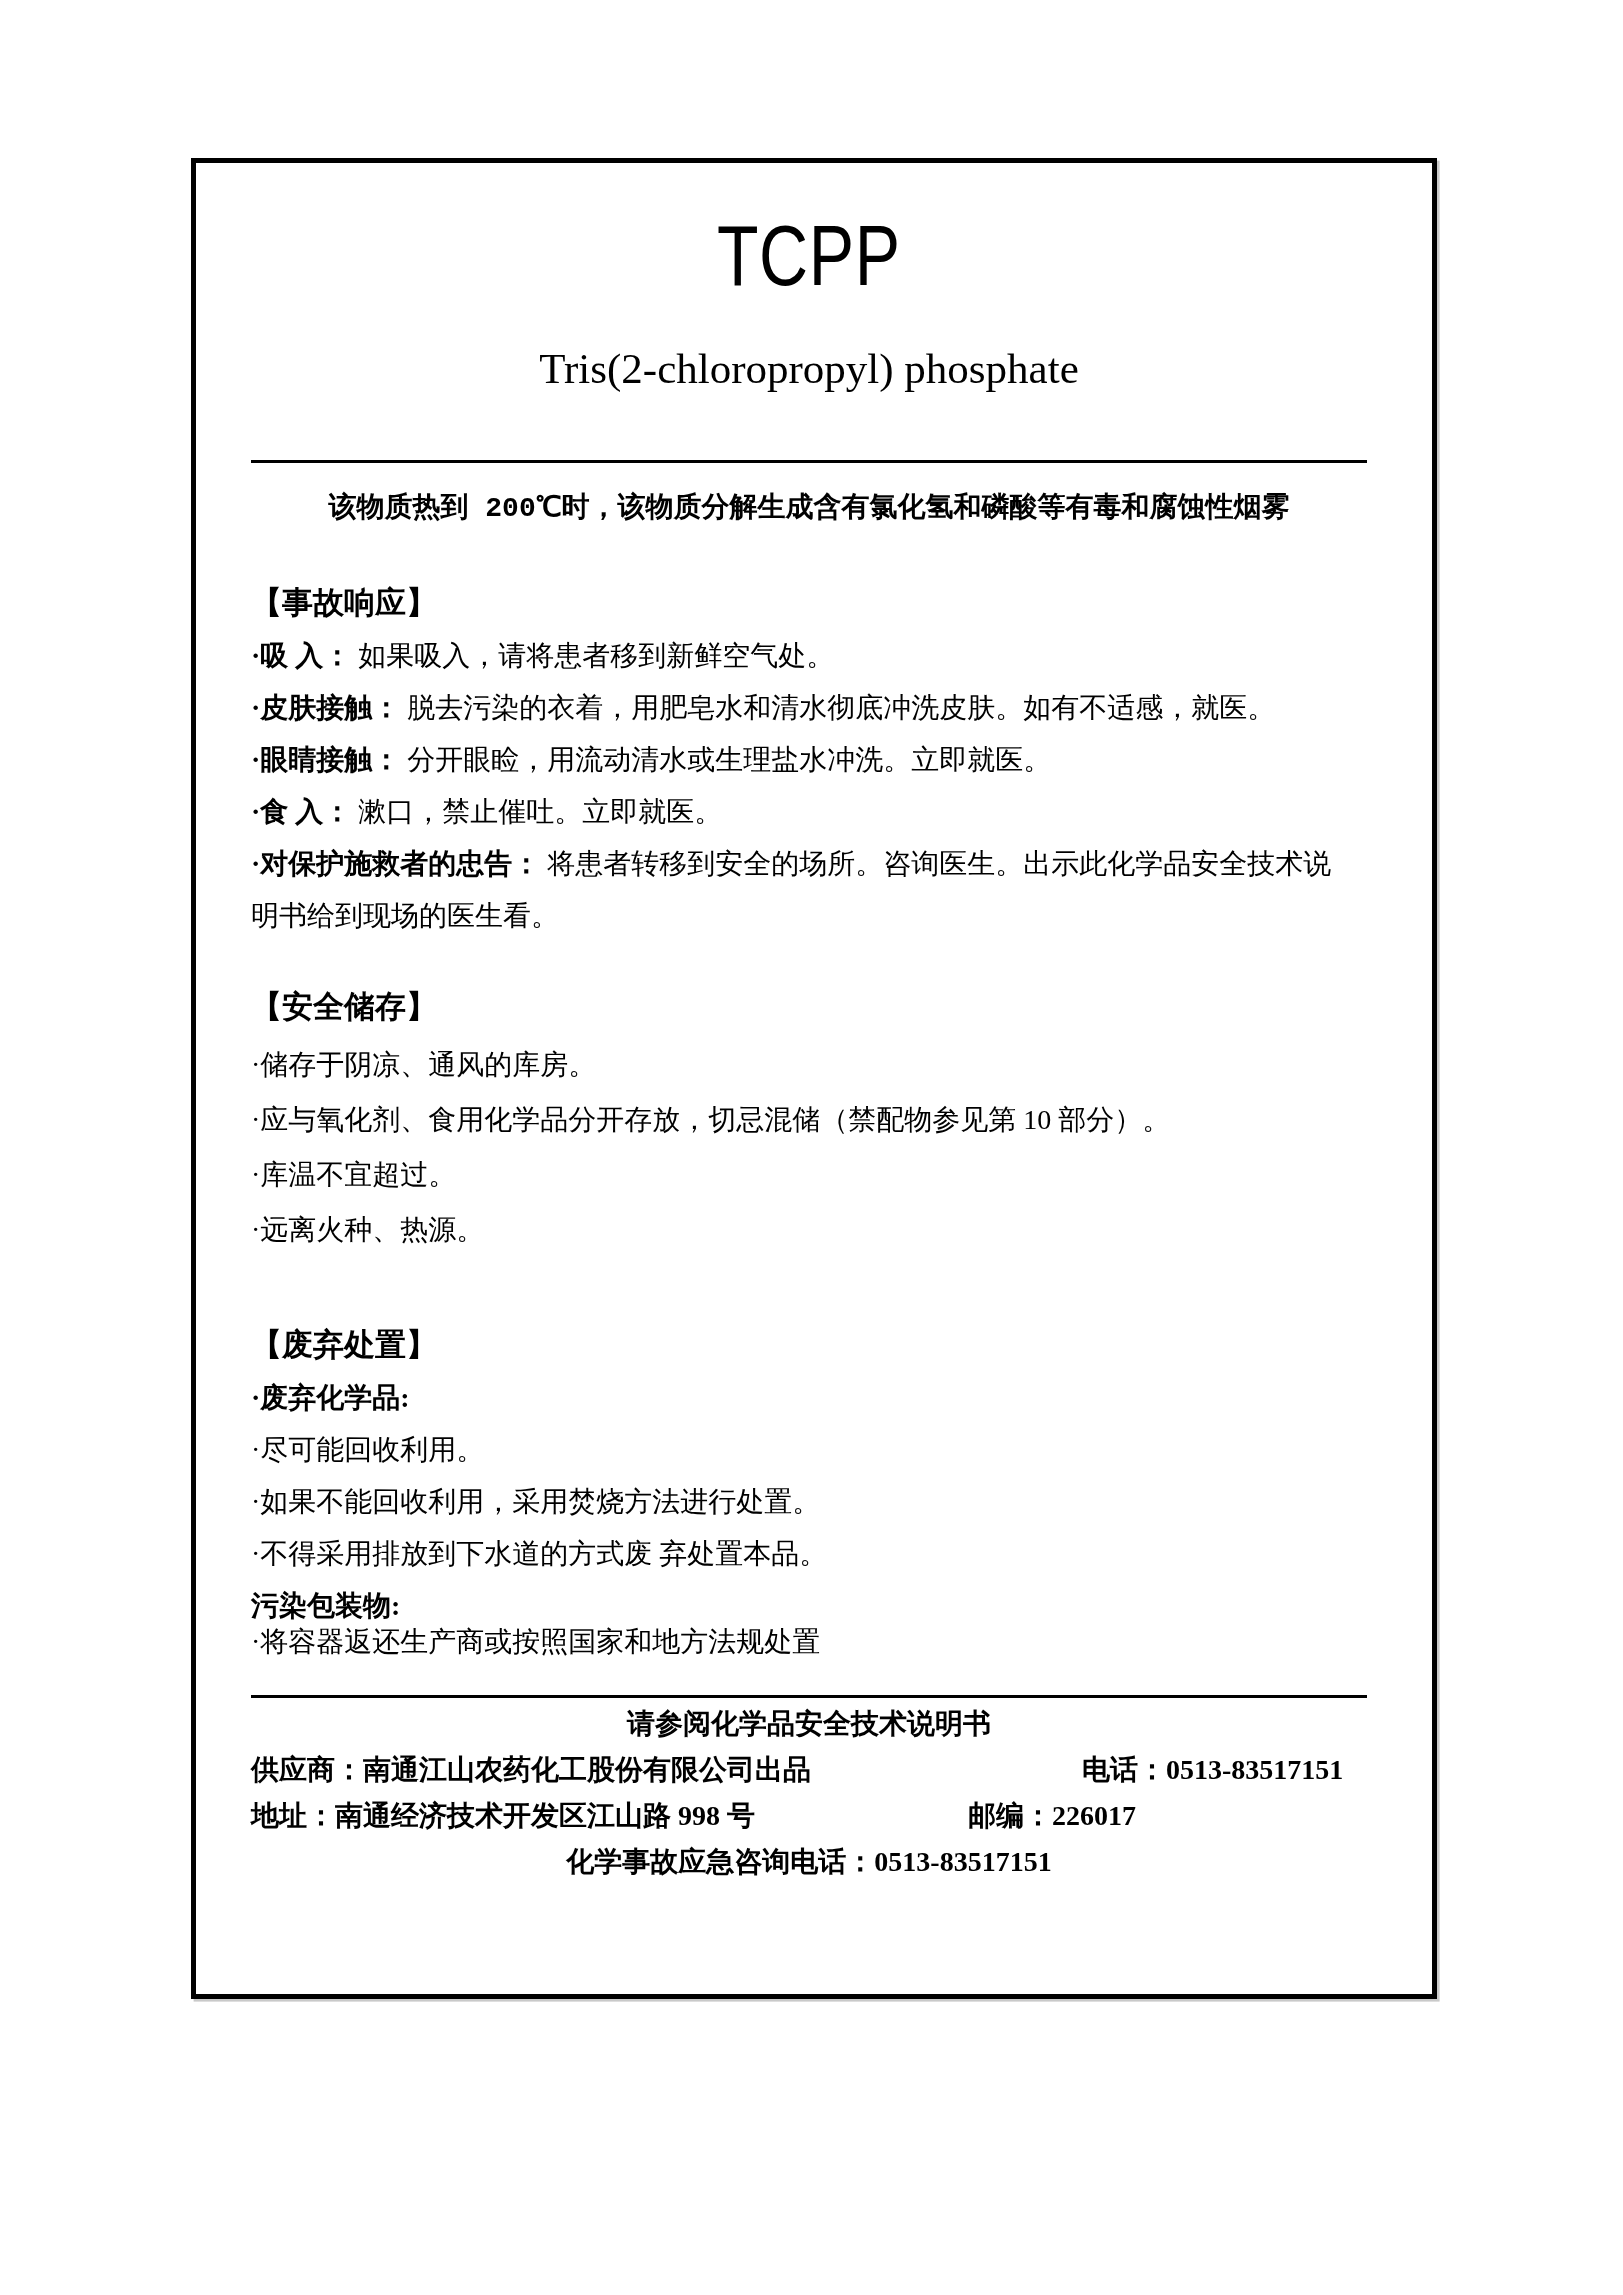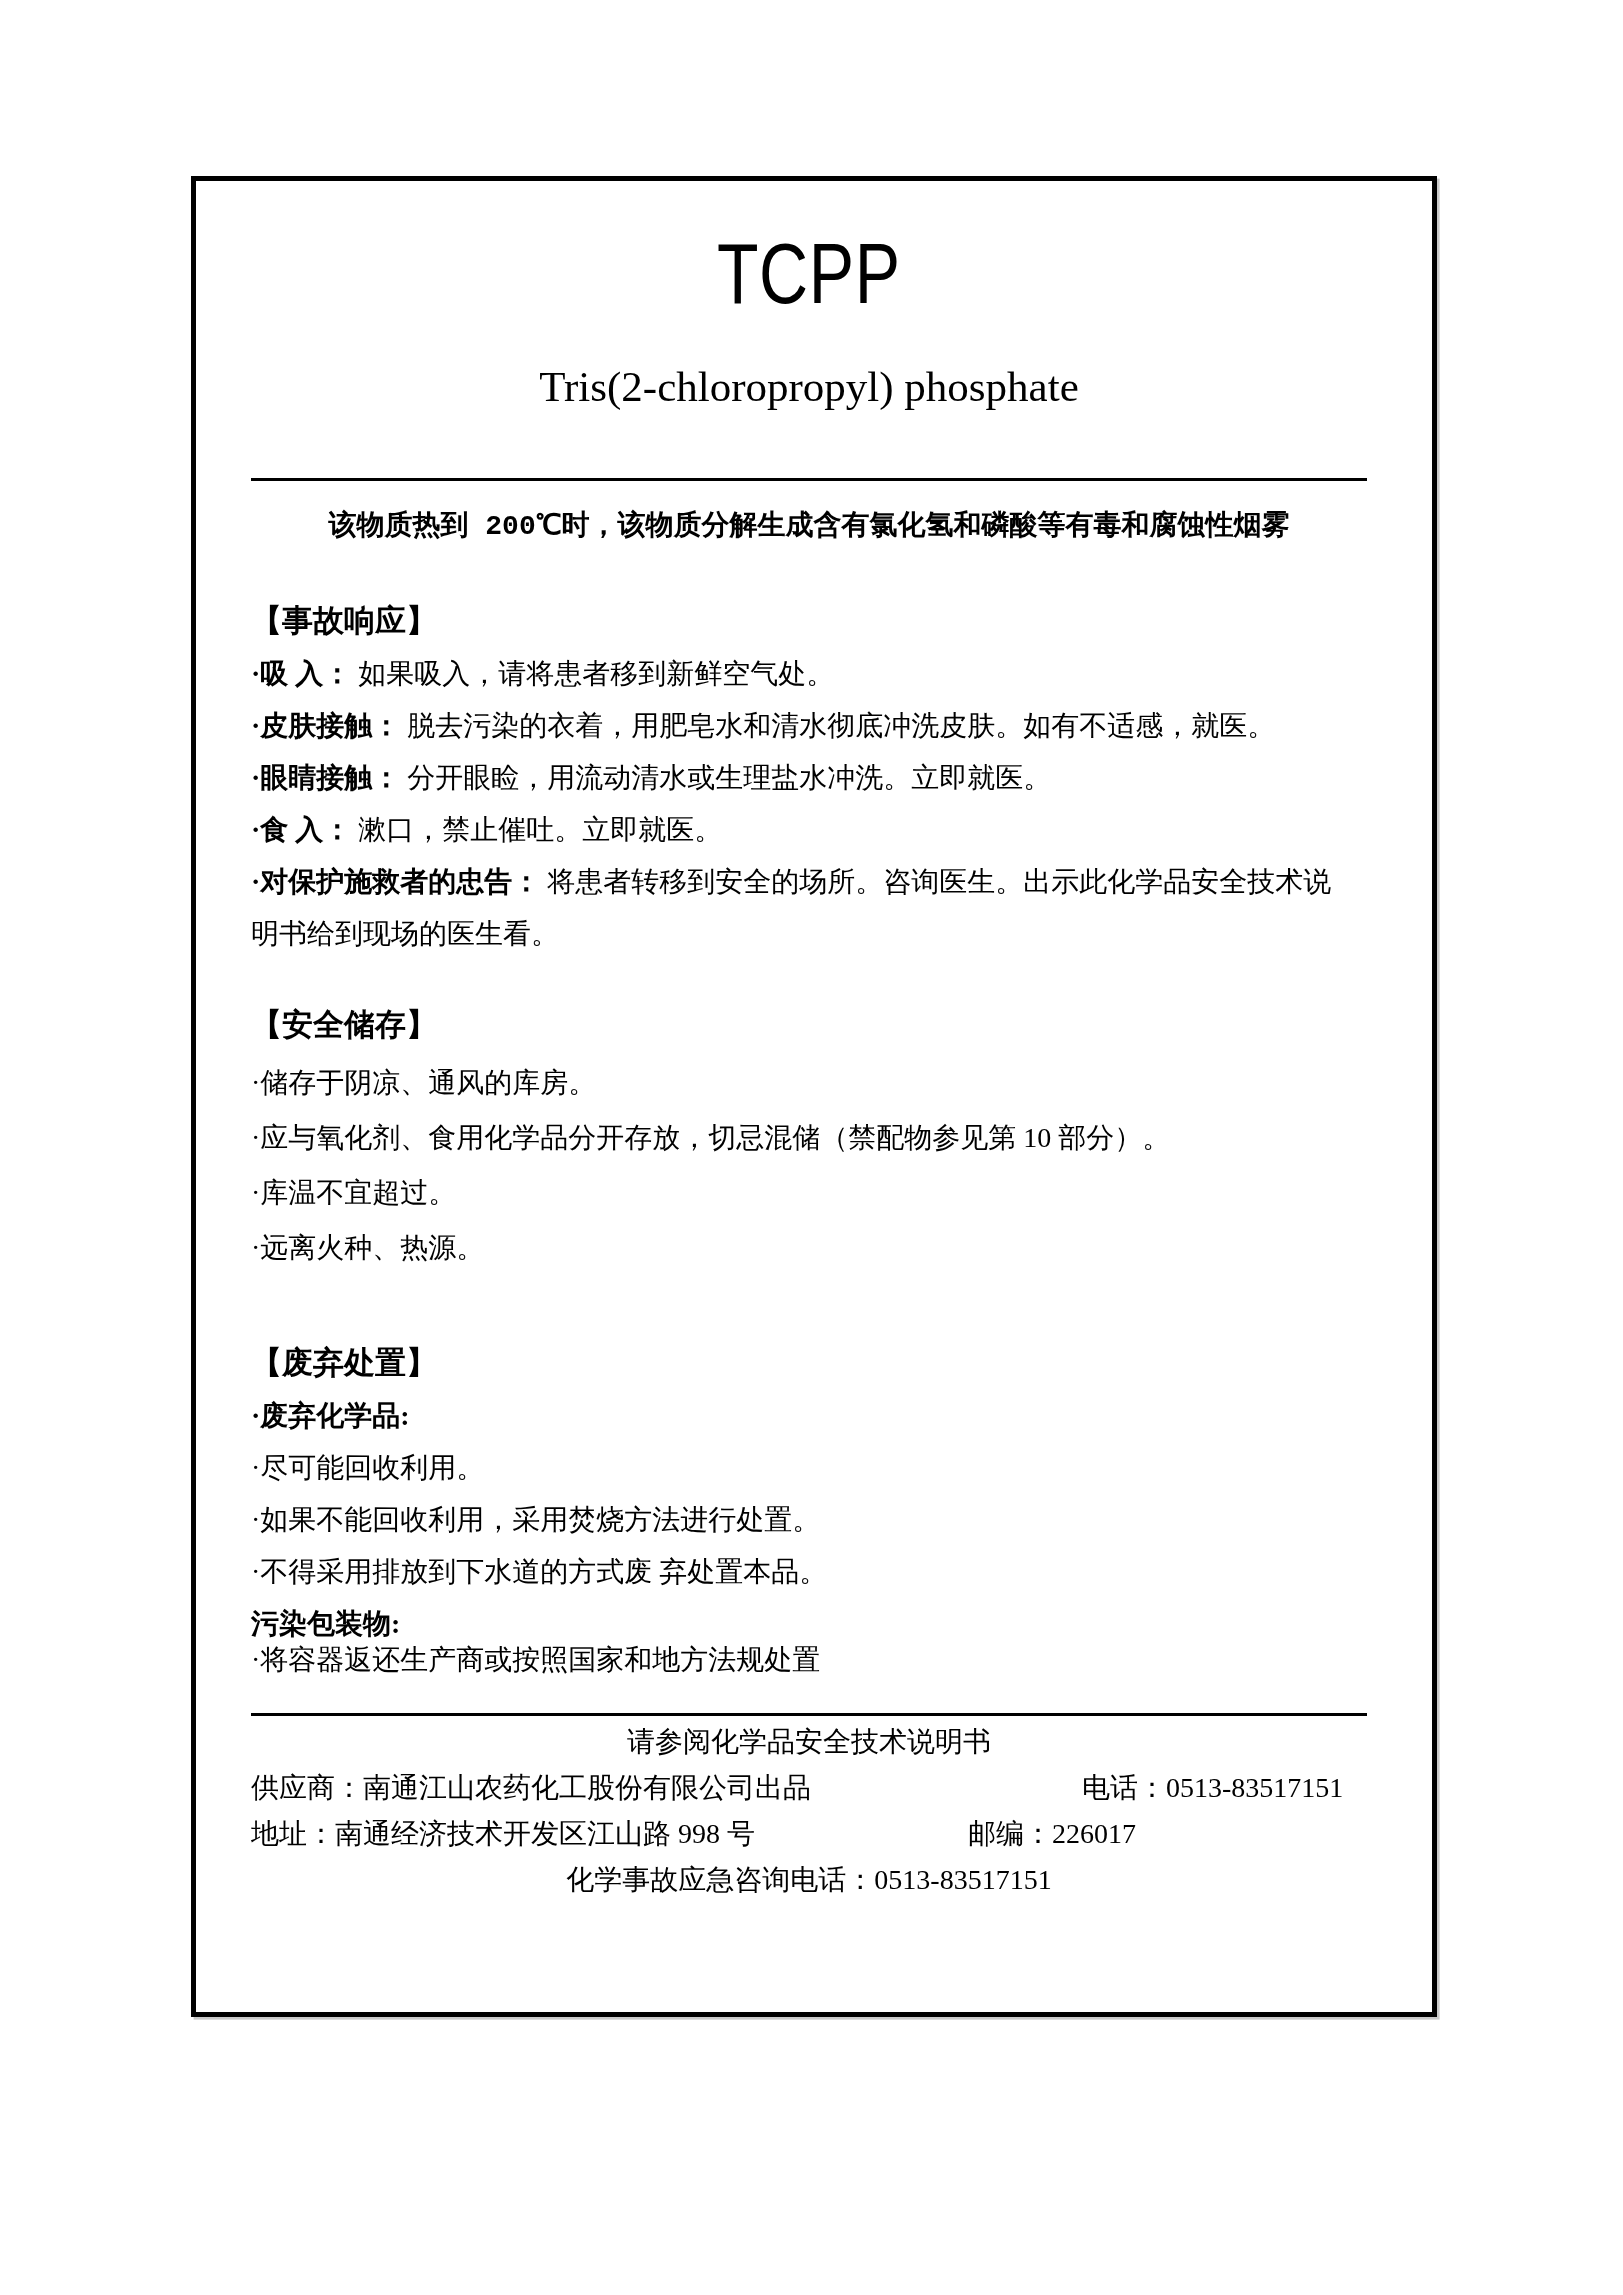--- a/index.html
+++ b/index.html
@@ -14,21 +14,21 @@
   .page {
     position: absolute;
     left: 0; top: 0;
     width: 1623px;
     height: 2295px;
     background: #ffffff;
   }
   .frame {
     position: absolute;
     left: 191px;
-    top: 176px;
+    top: 158px;
     width: 1246px;
     height: 1841px;
     border: 5.2px solid #000000;
     box-shadow: 2.6px 2.6px 0 0 #c9c9c9;
     background: #ffffff;
   }
   .content {
     padding: 0 65px 0 55px;
   }
   
@@ -86,21 +86,21 @@
   .sec-storage  p.item:first-of-type { margin-top: 2.6px; }
   .sec-disposal p.item { line-height: 52px; }
   p.item .lbl { font-weight: bold; }
   p.item.bold { font-weight: bold; }
   p.item .wrapline { display: block; }
   .mt-neg { margin-top: -15.7px; }
   
   .footer p {
     font-size: 28px;
     line-height: 46px;
-    font-weight: 400;
+    font-weight: 700;
   }
   .f-center { text-align: center; }
   .f-note { margin-top: 3.3px; }
   .f-row { position: relative; }
   .f-abs { position: absolute; top: 0; text-align: right; }
   .f-phone { left: 831px; }
   .f-post  { left: 717px; }
 </style>
 </head>
 <body>

